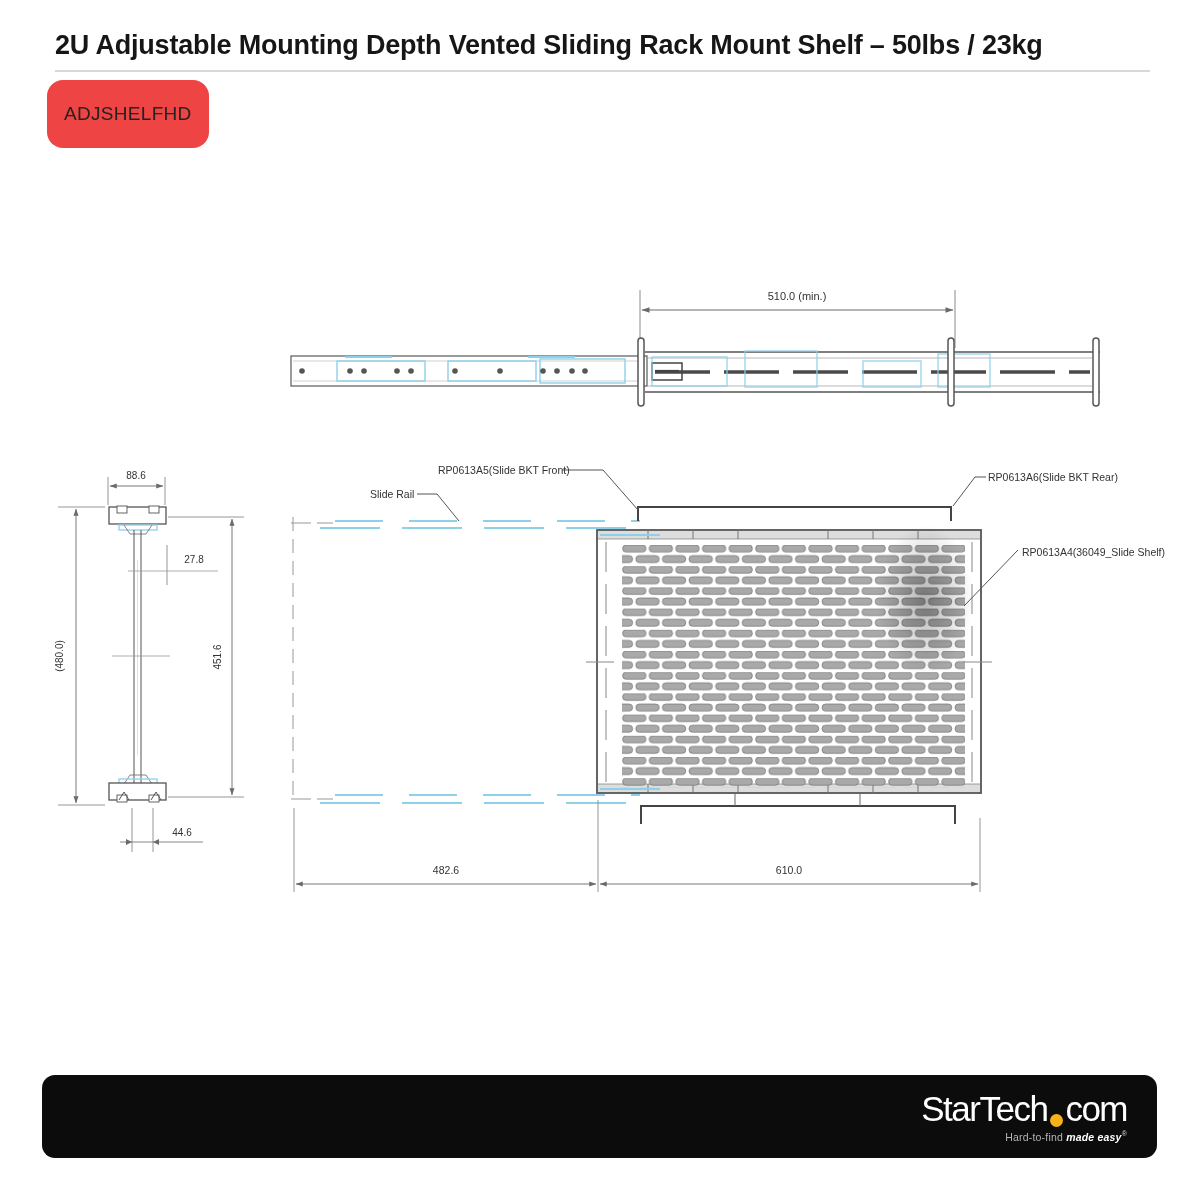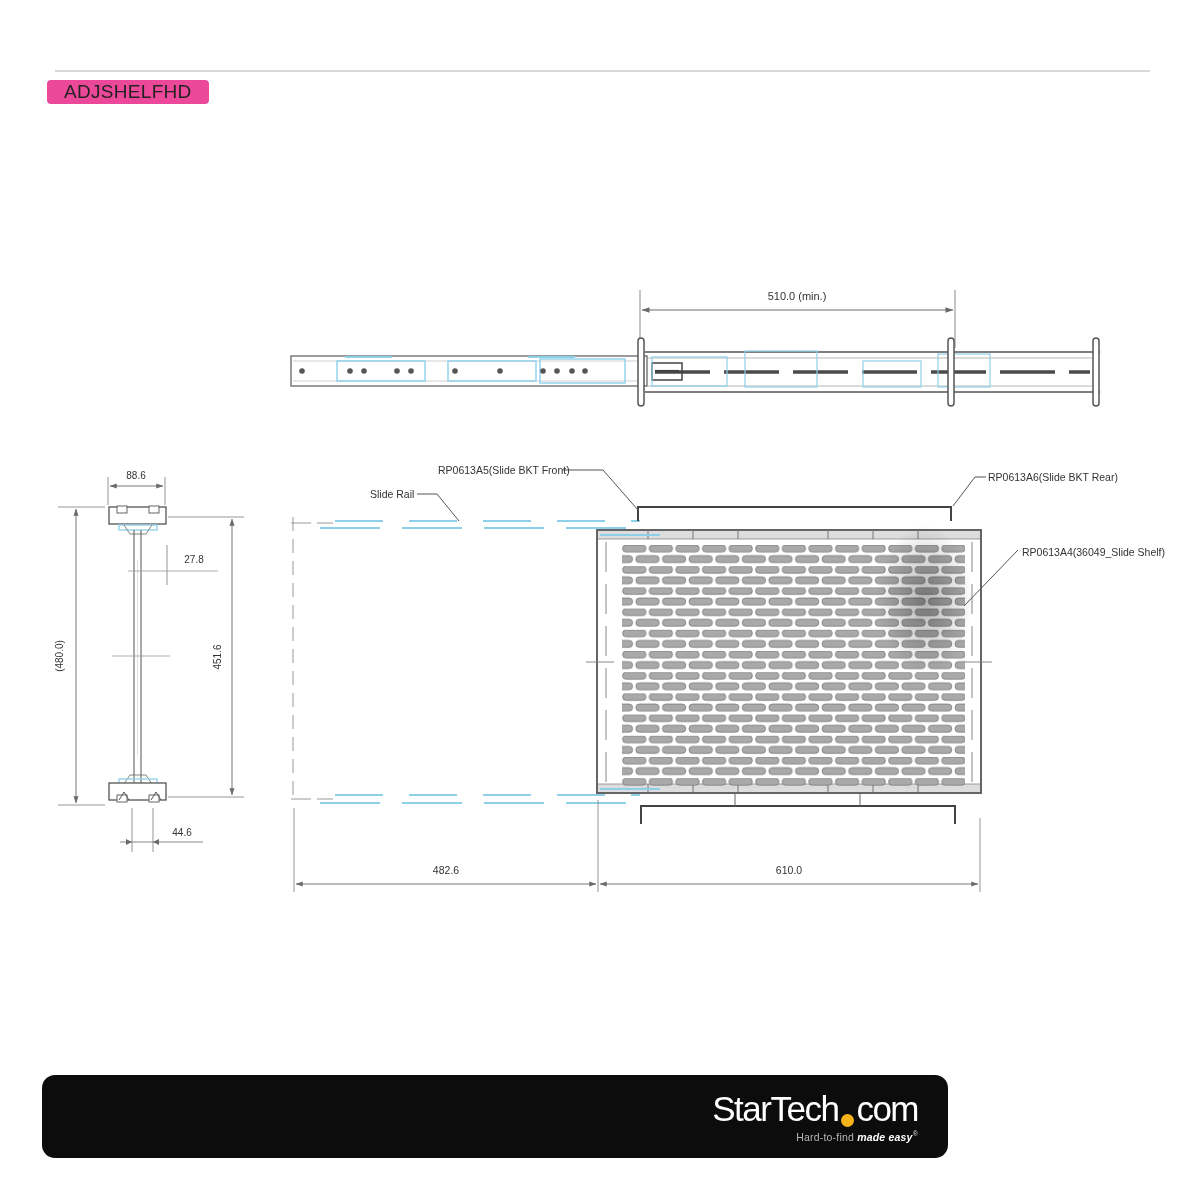--- a/index.html
+++ b/index.html
@@ -1,41 +1,42 @@
 <!DOCTYPE html>
 <html><head>
 <meta charset="utf-8">
 <style>
   html,body{margin:0;padding:0;background:#fff;}
   #stage{position:relative;width:1200px;height:1200px;background:#fff;overflow:hidden;
          font-family:"Liberation Sans",sans-serif;}
   .title{position:absolute;left:55px;top:30px;width:1110px;font-size:27px;font-weight:bold;
          color:#161616;letter-spacing:-0.2px;white-space:nowrap;}
   .title-divider{position:absolute;left:55px;top:70px;width:1095px;height:2px;background:#d8d8d8;}
-  .badge{position:absolute;left:47px;top:80px;background:#ec4899;border-radius:4px;
-         padding:1px 17px;font-size:19px;color:#222;letter-spacing:0.3px;}
+  .badge{position:absolute;left:47px;top:80px;background:#ef4444;border-radius:16px;
+         padding:23px 17px;font-size:19px;color:#222;letter-spacing:0.3px;}
   svg{position:absolute;left:0;top:0;}
   svg text{font-family:"Liberation Sans",sans-serif;fill:#333;}
-  .footer{position:absolute;left:42px;top:1075px;width:906px;height:83px;background:#0c0c0c;
+  .footer{position:absolute;left:42px;top:1075px;width:1115px;height:83px;background:#0c0c0c;
           border-radius:13px;display:flex;flex-direction:column;align-items:flex-end;
           justify-content:center;padding-right:0;box-sizing:border-box;}
   .footer-inner{margin-right:30px;display:flex;flex-direction:column;align-items:flex-end;}
   .logo-line{display:flex;align-items:baseline;color:#fff;font-size:35px;letter-spacing:-1.5px;
              font-weight:normal;line-height:1;}
   .logo-dot{display:inline-block;width:13px;height:13px;border-radius:50%;background:#f6b21b;
             margin:0 2px -1px 3px;align-self:flex-end;}
   .tagline{margin-top:4px;font-size:10.5px;color:#b5b5b5;letter-spacing:0.2px;}
   .tagline b{color:#fff;font-style:italic;}
   .tagline sup{font-size:7px;color:#ddd;}
 </style>
 </head>
 <body>
 
 <div id="stage">
 
+  <div class="title">2U Adjustable Mounting Depth Vented Sliding Rack Mount Shelf – 50lbs / 23kg</div>
   <div class="title-divider"></div>
   <div class="badge">ADJSHELFHD</div>
 
   <svg width="1200" height="1000" viewBox="0 0 1200 1000">
     <defs>
       <marker id="mA" viewBox="0 0 10 8" refX="8.6" refY="4" markerWidth="9" markerHeight="7" orient="auto-start-reverse">
         <path d="M0,0.8 L9,4 L0,7.2 Z" fill="#6a6a6a"></path>
       </marker>
       <pattern id="vents" x="622" y="545" width="26.6" height="21.2" patternUnits="userSpaceOnUse">
         <rect x="0.6" y="0" width="23.4" height="7" rx="3.5" fill="#a9a9a9" stroke="#6f6f6f" stroke-width="0.7"></rect>

